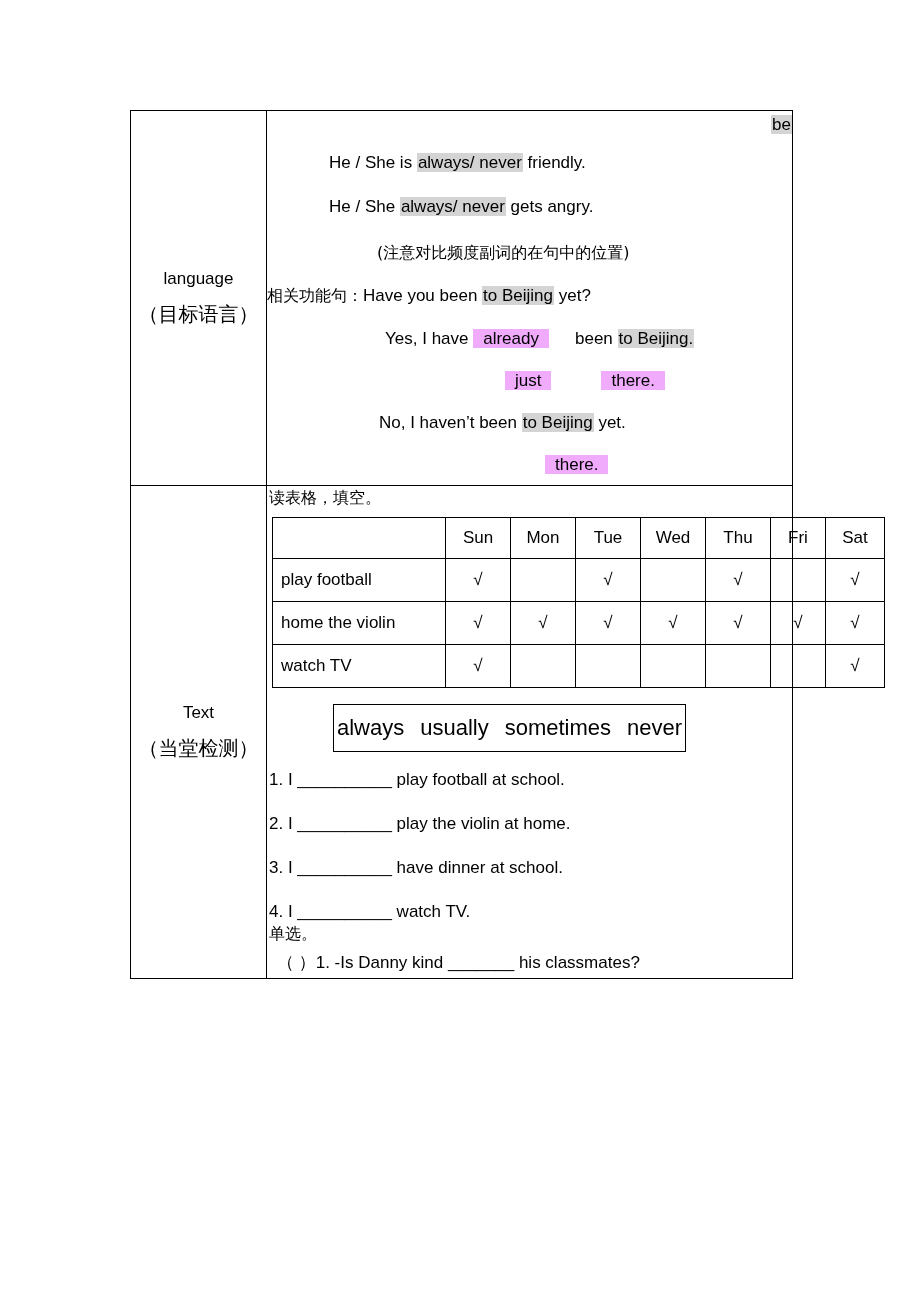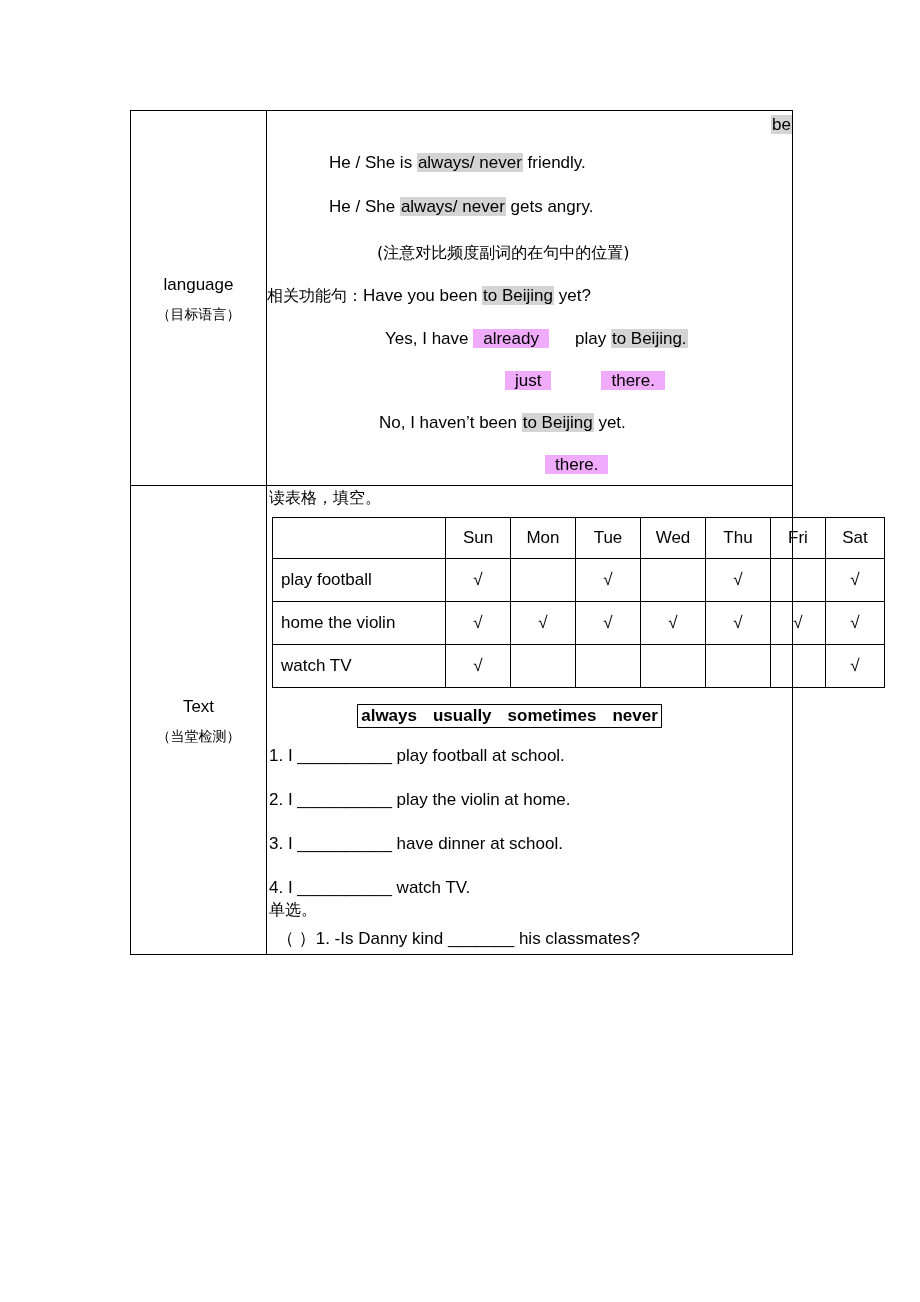--- a/index.html
+++ b/index.html
@@ -45,21 +45,21 @@
     font-size: 17px;
     line-height: 1.9;
   }
   td.body-col {
     width: 525px;
     padding: 6px 8px 8px 8px;
     vertical-align: top;
   }
 
   .label-en { display: block; font-size: 17px; }
-  .label-cn { display: block; font-size: 14px; font-family: Liberation Sans, sans-serif; }
+  .label-cn { display: block; font-size: 20px; font-family: Liberation Serif, serif; }
 
   
   .hl {
     background: #d4d4d4;
     padding: 0 1px;
   }
   .hl-pad {
     background: #f0abfc;
     padding: 0 10px;
   }
@@ -114,25 +114,24 @@
   table.week td.d-thu { width: 52px; }
   table.week td.d-fri { width: 42px; }
   table.week td.d-sat { width: 46px; }
   table.week tr.head td { height: 40px; }
 
   .check { font-size: 17px; }
 
   .wordbank {
     display: inline-block;
     border: 1px solid #000000;
-    padding: 1px 3px;
-    font-size: 17px;
+    padding: 10px 3px;
+    font-size: 22px;
     white-space: nowrap;
     letter-spacing: 0px;
-    font-weight: bold;
   }
   .wordbank-wrap {
     text-align: center;
     margin: 16px 0 18px 0;
     padding-right: 40px;
   }
   .wb-gap { display: inline-block; width: 16px; }
 
   .q-line {
     font-size: 17px;
@@ -181,21 +180,21 @@
               <span>He / She </span><span class="hl">always/ never</span><span> gets angry.</span>
             </div>
 
             <div class="line ln-note">(注意对比频度副词的在句中的位置)</div>
 
             <div class="line ln-q">
               <span class="cn">相关功能句：</span><span>Have you been </span><span class="hl">to Beijing</span><span> yet?</span>
             </div>
 
             <div class="line ln-a1">
-              <span>Yes, I have </span><span class="hl-pad">already</span><span class="gap-mid"></span><span>play </span><span class="hl">to Beijing.</span>
+              <span>Yes, I have </span><span class="hl-pad">already</span><span class="gap-mid"></span><span>been </span><span class="hl">to Beijing.</span>
             </div>
 
             <div class="line ln-a2">
               <span class="hl-pad">just</span><span class="gap-wide"></span><span class="hl-pad">there.</span>
             </div>
 
             <div class="line ln-a3">
               <span>No, I haven’t been </span><span class="hl">to Beijing</span><span> yet.</span>
             </div>
 

